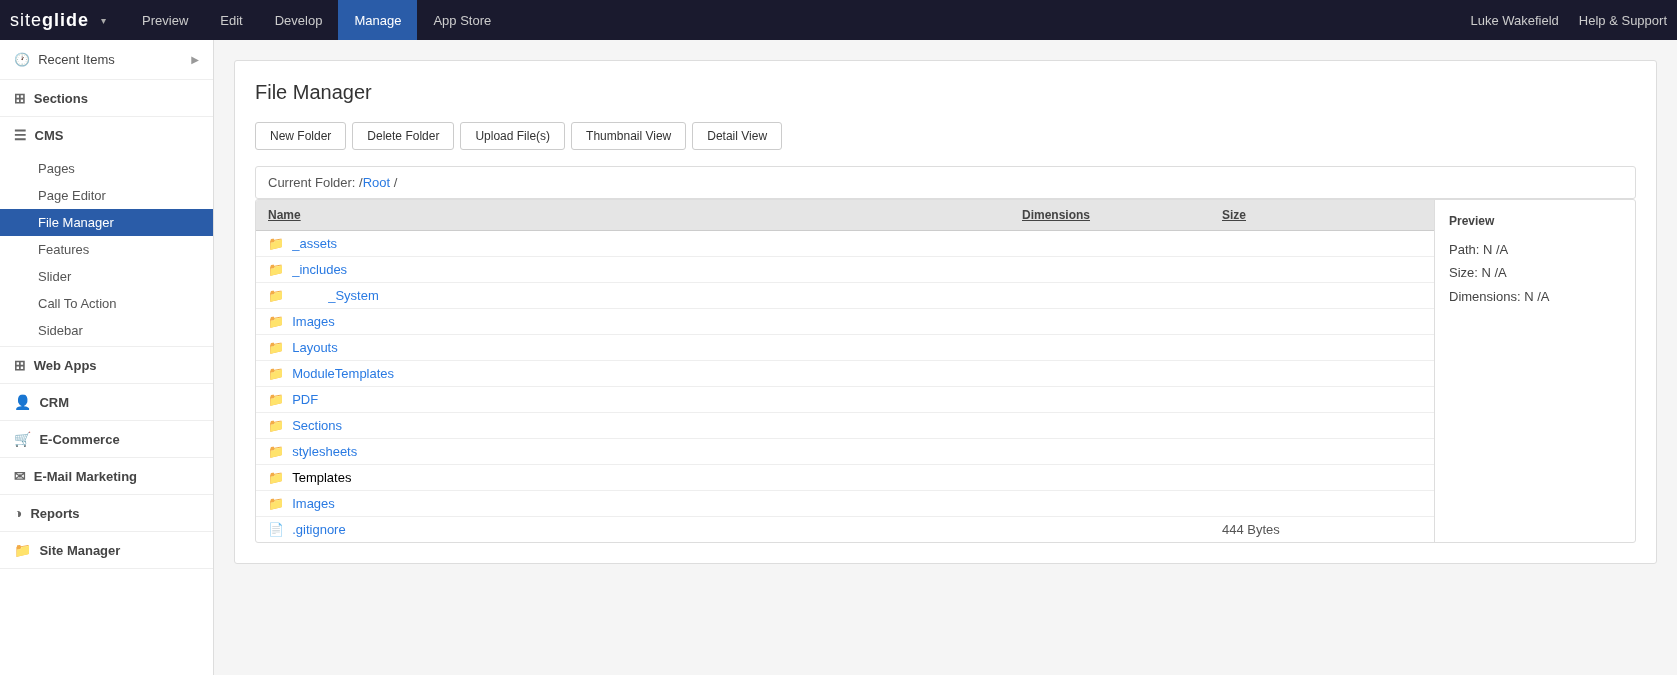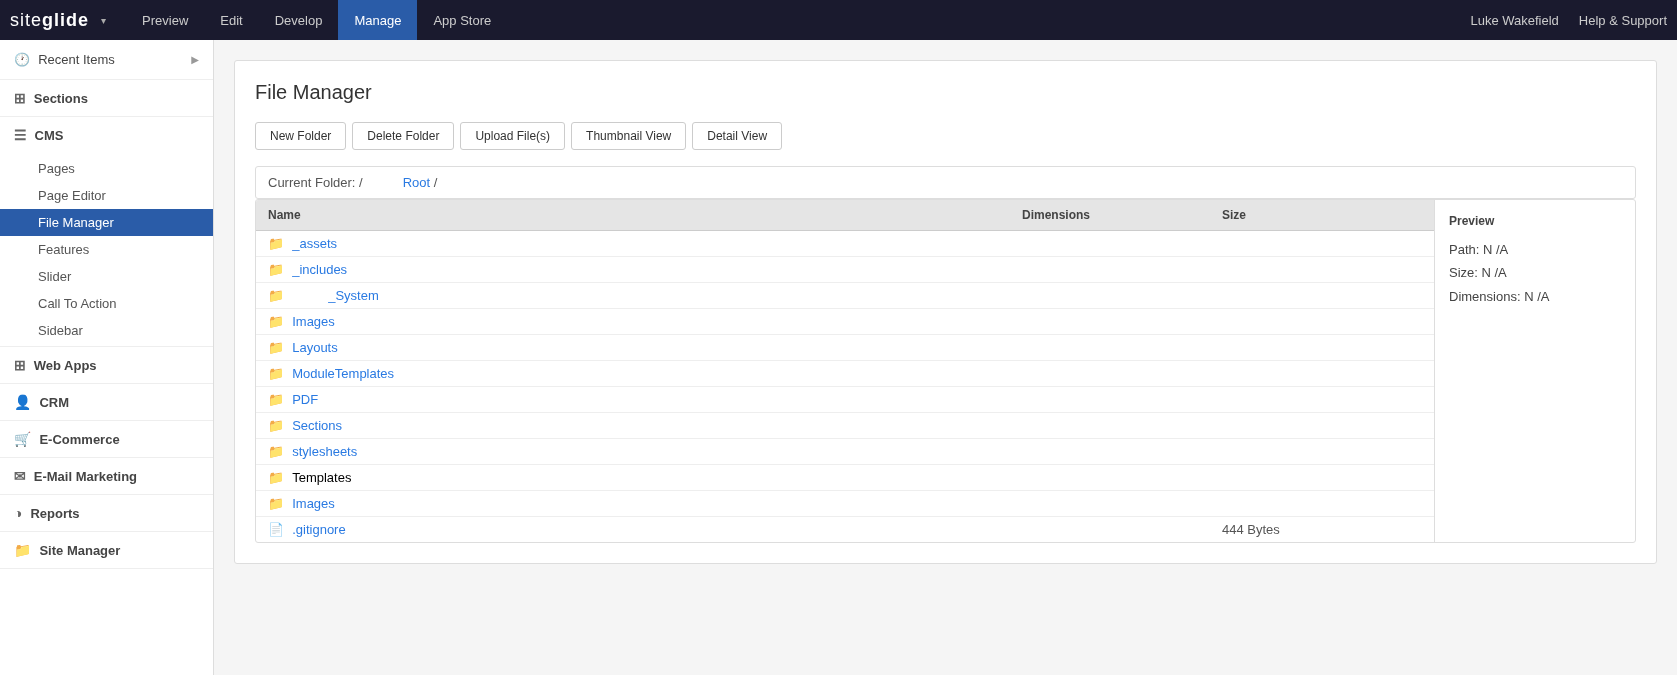--- a/index.html
+++ b/index.html
@@ -75,35 +75,36 @@
     .toolbar-btn {
       padding: 6px 14px; border: 1px solid #ccc; background: #fff;
       border-radius: 3px; font-size: 12px; color: #333; cursor: pointer;
     }
 
     
     .breadcrumb-bar {
       padding: 8px 12px; background: #fff; border: 1px solid #ddd;
       border-radius: 3px; margin-bottom: 0; font-size: 13px; color: #555;
     }
-    .breadcrumb-link { color: #2a7ae2; text-decoration: none; margin-left: 40px; }
+    .breadcrumb-link { color: #2a7ae2; text-decoration: none; }
     .preview-info { font-size: 13px; color: #444; line-height: 1.8; }
 
     .file-manager-outer {
       display: grid; grid-template-columns: 1fr 200px;
       border: 1px solid #ddd; border-radius: 3px; overflow: hidden;
     }
     .file-manager-left { border-right: 1px solid #ddd; }
     .file-manager-right { padding: 14px; }
 
     .table-header-row {
       display: grid; grid-template-columns: 1fr 200px 200px;
       background: #e5e5e5; padding: 8px 12px;
       font-weight: 700; font-size: 12px; color: #444;
       border-bottom: 1px solid #ccc;
+      text-decoration: underline;
     }
     .table-data-row {
       display: grid; grid-template-columns: 1fr 200px 200px;
       padding: 5px 12px; border-bottom: 1px solid #eee;
       align-items: center;
     }
     .table-data-row:last-child { border-bottom: none; }
   </style>
 </head>
 <body>

